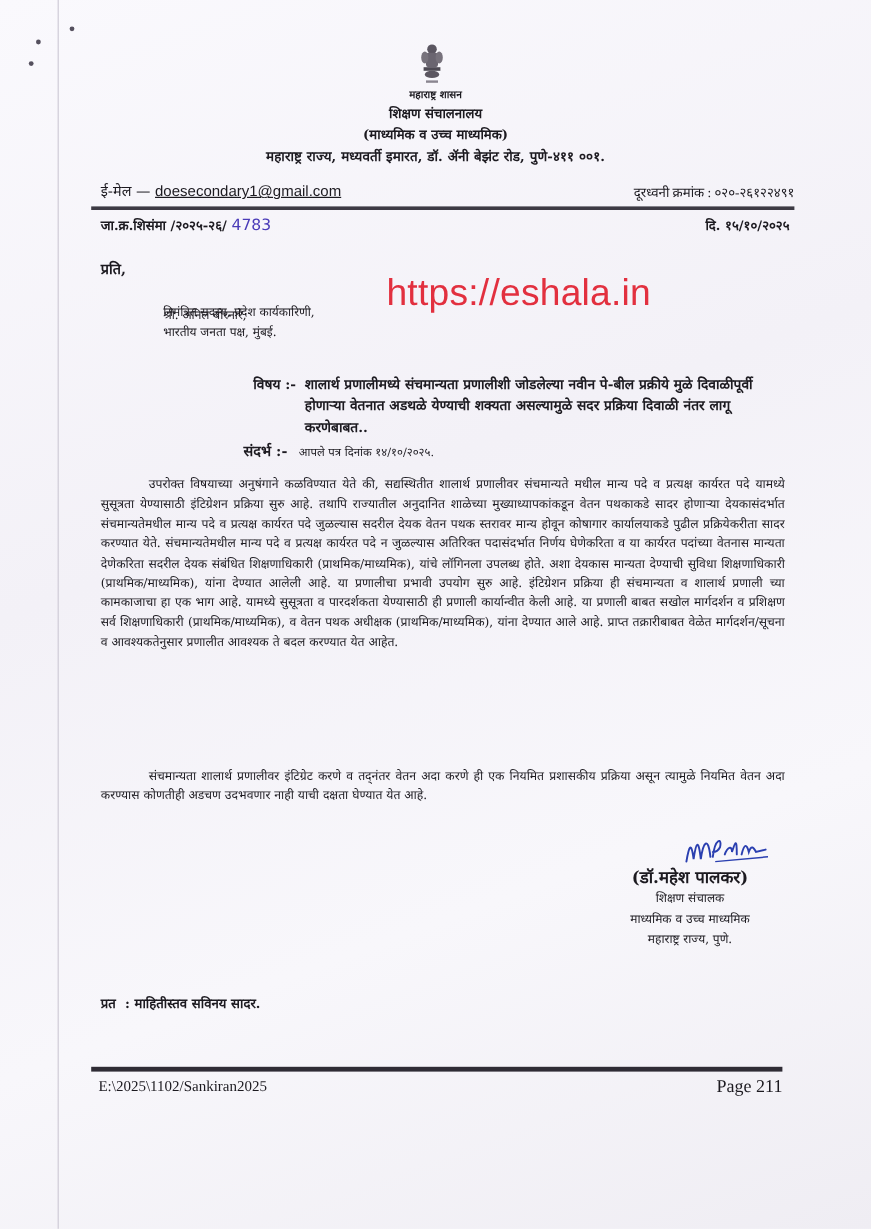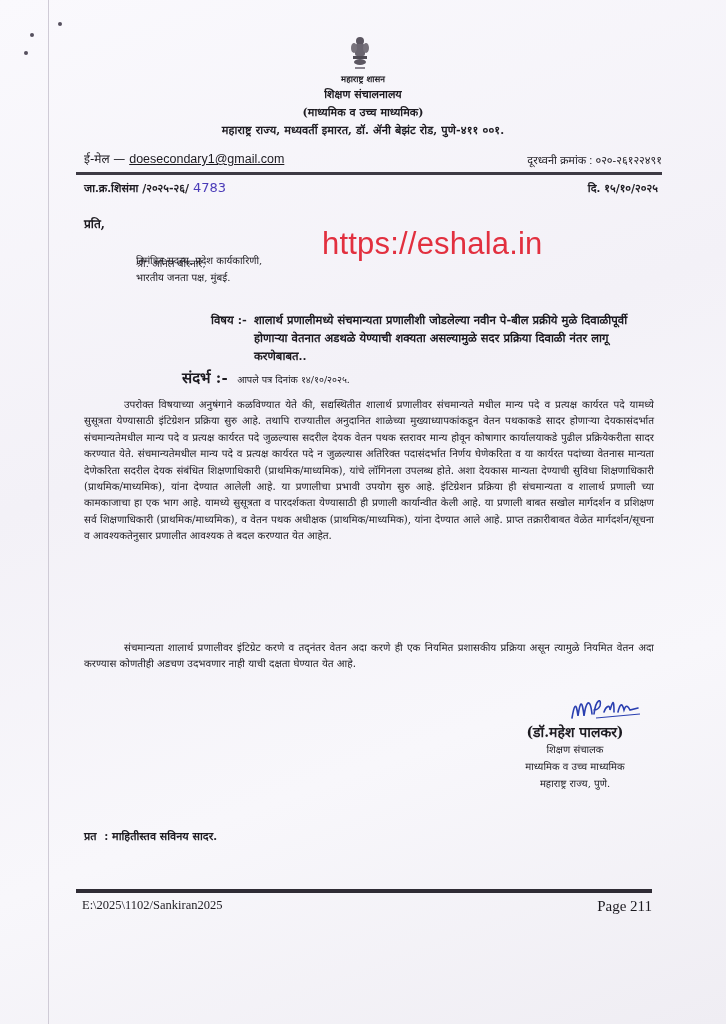--- a/index.html
+++ b/index.html
@@ -18,36 +18,36 @@
   .center { position: absolute; left: 0; width: 726px; text-align: center; }
   .emblem { position: absolute; left: 349px; top: 36px; width: 22px; height: 36px; }
   .hdr1 { top: 73px; font-size: 8.5px; font-weight: bold; }
   .hdr2 { top: 86px; font-size: 11px; font-weight: bold; }
   .hdr3 { top: 104px; font-size: 11px; font-weight: bold; }
   .hdr4 { top: 122px; font-size: 11.2px; font-weight: bold; letter-spacing: 0.1px; }
 
   .row { position: absolute; font-size: 12px; }
   .email-row { left: 84px; top: 150px; font-family: "DejaVu Sans", sans-serif; }
   .email-link { color: #1c1a20; text-decoration: underline; font-family: "Liberation Sans", sans-serif; font-size: 12.5px; }
-  .phone-row { right: 64px; top: 152px; font-size: 11px; font-family: Liberation Sans, sans-serif; }
+  .phone-row { right: 64px; top: 152px; font-size: 11px; font-family: Liberation Serif, serif; }
   .rule-top { position: absolute; left: 76px; top: 172px; width: 586px; height: 3px; background: #3d3a44; }
   .ref-row { left: 84px; top: 180px; font-size: 11px; font-weight: bold; }
   .ref-hand { color: #4a3bb8; font-family: "DejaVu Sans", sans-serif; font-weight: normal; font-size: 13px; }
   .date-row { right: 68px; top: 180px; font-size: 11px; font-weight: bold; }
 
   .prati { left: 84px; top: 215px; font-size: 12px; font-weight: bold; }
   .addr { position: absolute; left: 136px; font-size: 10px; line-height: 17px; }
   .watermark { position: absolute; left: 322px; top: 226px; font-family: "Liberation Sans", sans-serif;
     font-size: 31px; color: #e2303f; letter-spacing: 0.2px; }
 
   .subject { position: absolute; left: 182px; top: 311px; width: 470px; font-size: 11.5px; font-weight: bold; line-height: 18px; }
   .subject .lbl { position: absolute; left: 0; top: 0; padding-left: 29px; }
   .subject .txt { margin-left: 72px; }
   .sandarbh { position: absolute; left: 182px; top: 367px; font-size: 11px; }
-  .sandarbh b { font-size: 15px; }
+  .sandarbh b { font-size: 12px; margin-left: 21px; }
   .sandarbh span.v { font-size: 9.5px; margin-left: 6px; }
 
   .para { position: absolute; left: 84px; width: 570px; font-size: 10.2px; line-height: 16.4px; text-align: justify; text-indent: 40px; }
 
   .signature { position: absolute; left: 566px; top: 688px; width: 80px; height: 40px; }
   .sign-block { position: absolute; left: 500px; top: 724px; width: 150px; text-align: center; font-size: 10px; line-height: 17px; }
   .sign-block .nm { font-weight: bold; font-size: 14px; }
 
   .prat { left: 84px; top: 828px; font-size: 11px; font-weight: bold; }
   .prat-item { left: 118px; top: 852px; font-size: 10.5px; }

